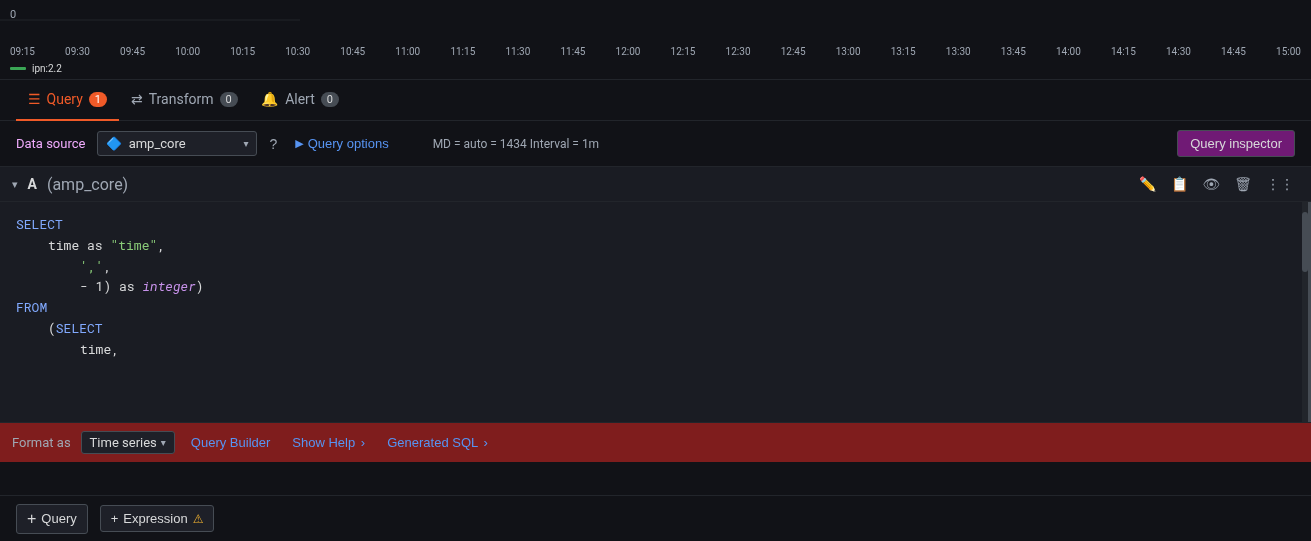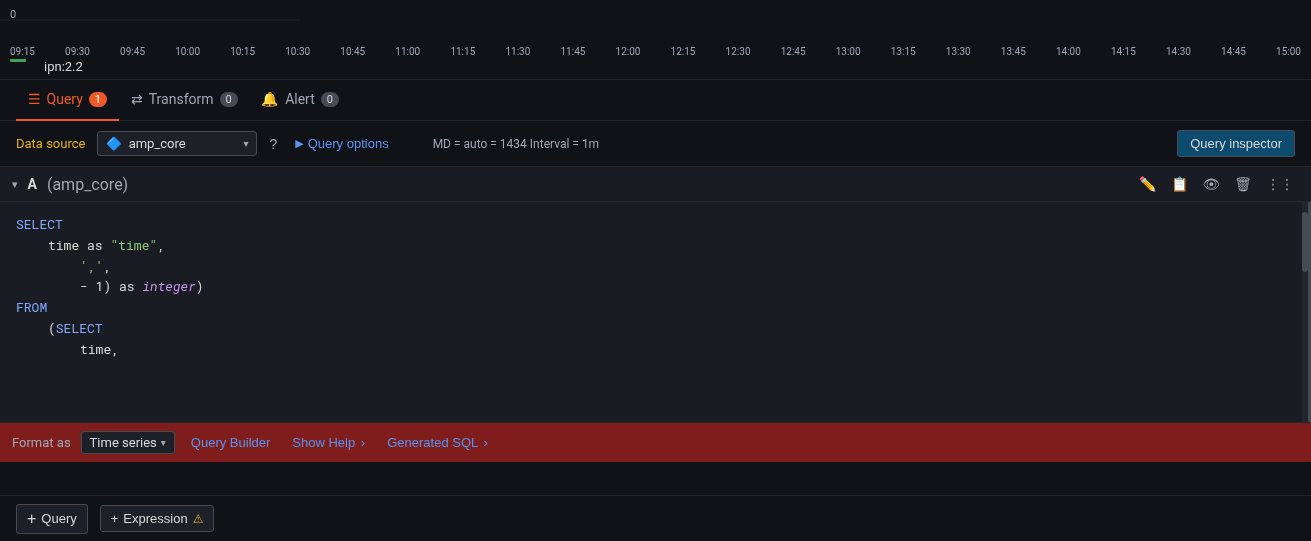--- a/index.html
+++ b/index.html
@@ -40,23 +40,23 @@
     }
     .chart-timeline span {
       font-size: 10px;
       color: #9fa7b3;
     }
     .chart-legend {
       position: absolute;
       bottom: 5px;
       left: 10px;
       display: flex;
-      align-items: flex-start;
-      gap: 18px;
-      font-size: 13px;
+      align-items: center;
+      gap: 6px;
+      font-size: 10px;
       color: #d8d9da;
     }
     .legend-dot {
       width: 16px;
       height: 3px;
       background: #3aa655;
       border-radius: 1px;
     }
     
     .grid-lines {
@@ -112,21 +112,21 @@
     .toolbar {
       display: flex;
       align-items: center;
       padding: 8px 16px;
       background: #111217;
       border-bottom: 1px solid #22252b;
       gap: 8px;
       height: 46px;
     }
     .datasource-label {
-      color: #eab308;
+      color: #f0abfc;
       font-size: 13px;
       margin-right: 4px;
     }
     .datasource-select {
       display: flex;
       align-items: center;
       background: #1e2028;
       border: 1px solid #464c54;
       border-radius: 3px;
       padding: 4px 8px;
@@ -170,21 +170,21 @@
       font-size: 11px;
     }
     .query-meta {
       color: #9fa7b3;
       font-size: 12px;
       margin-left: 4px;
       padding-left: 26px;
     }
     .spacer { flex: 1; }
     .query-inspector-btn {
-      background: #0c4a6e;
+      background: #701a75;
       border: 1px solid #464c54;
       border-radius: 3px;
       color: #d8d9da;
       font-size: 13px;
       padding: 5px 12px;
       cursor: pointer;
     }
 
     
     .query-editor-area {

